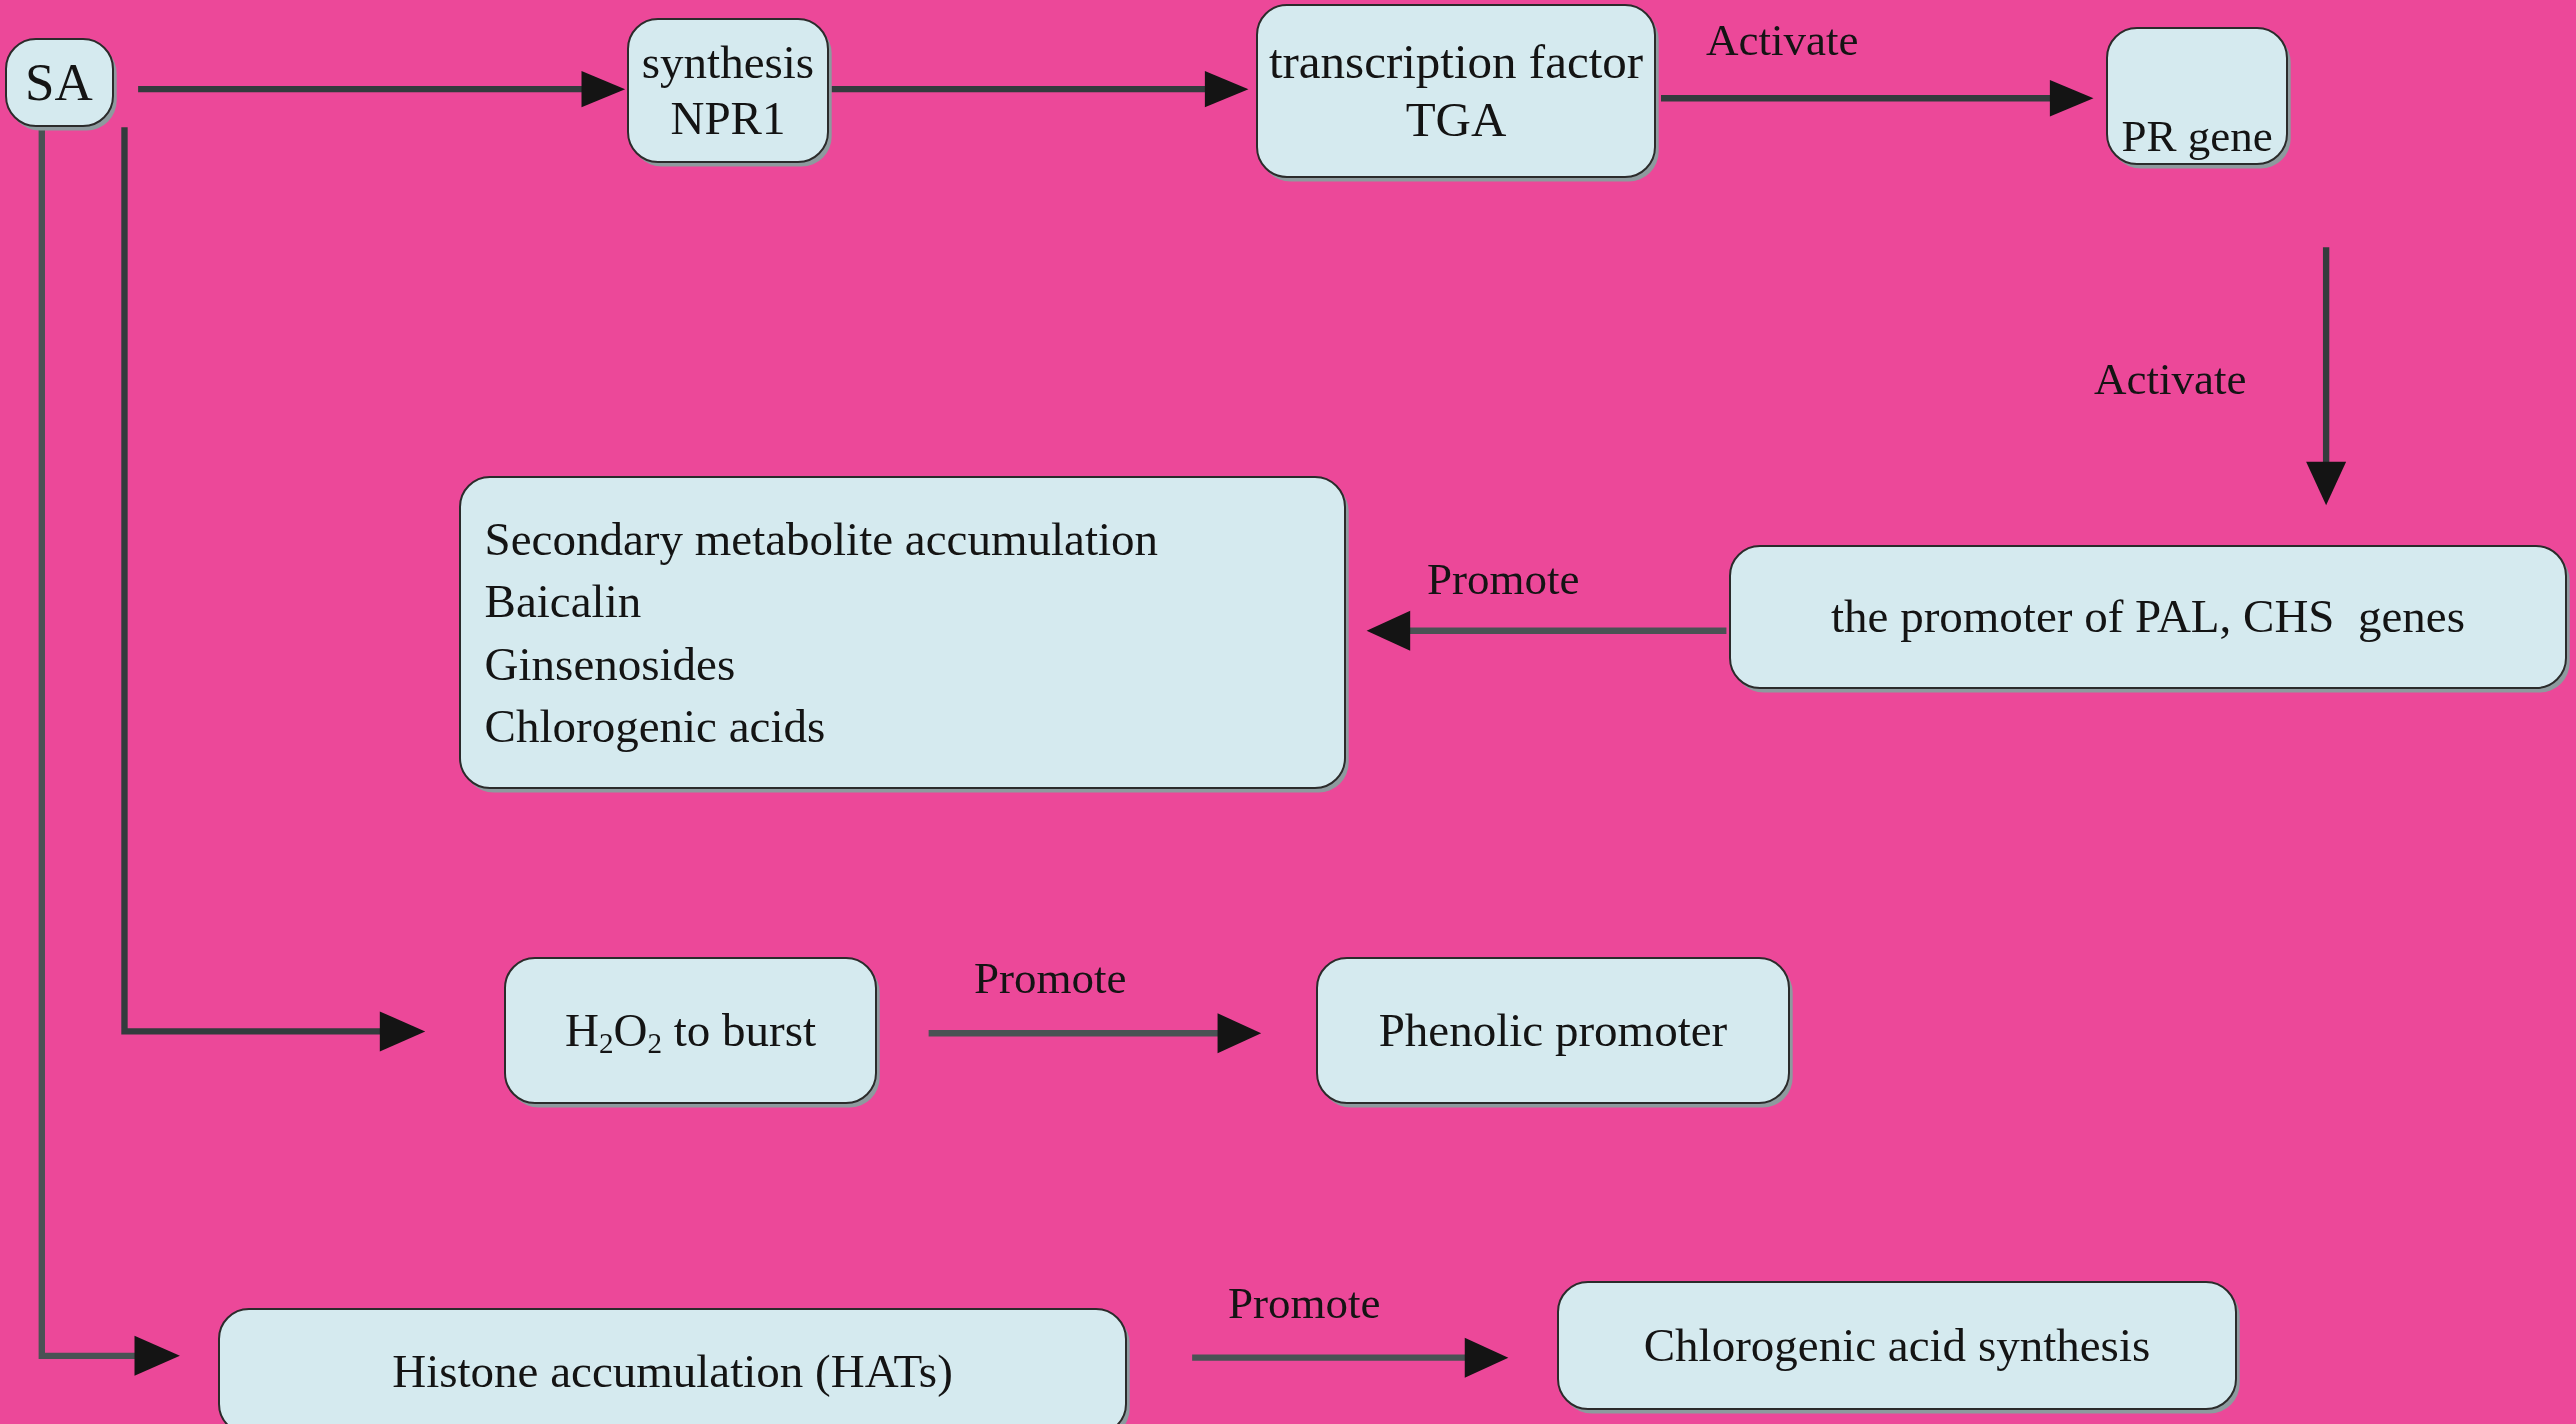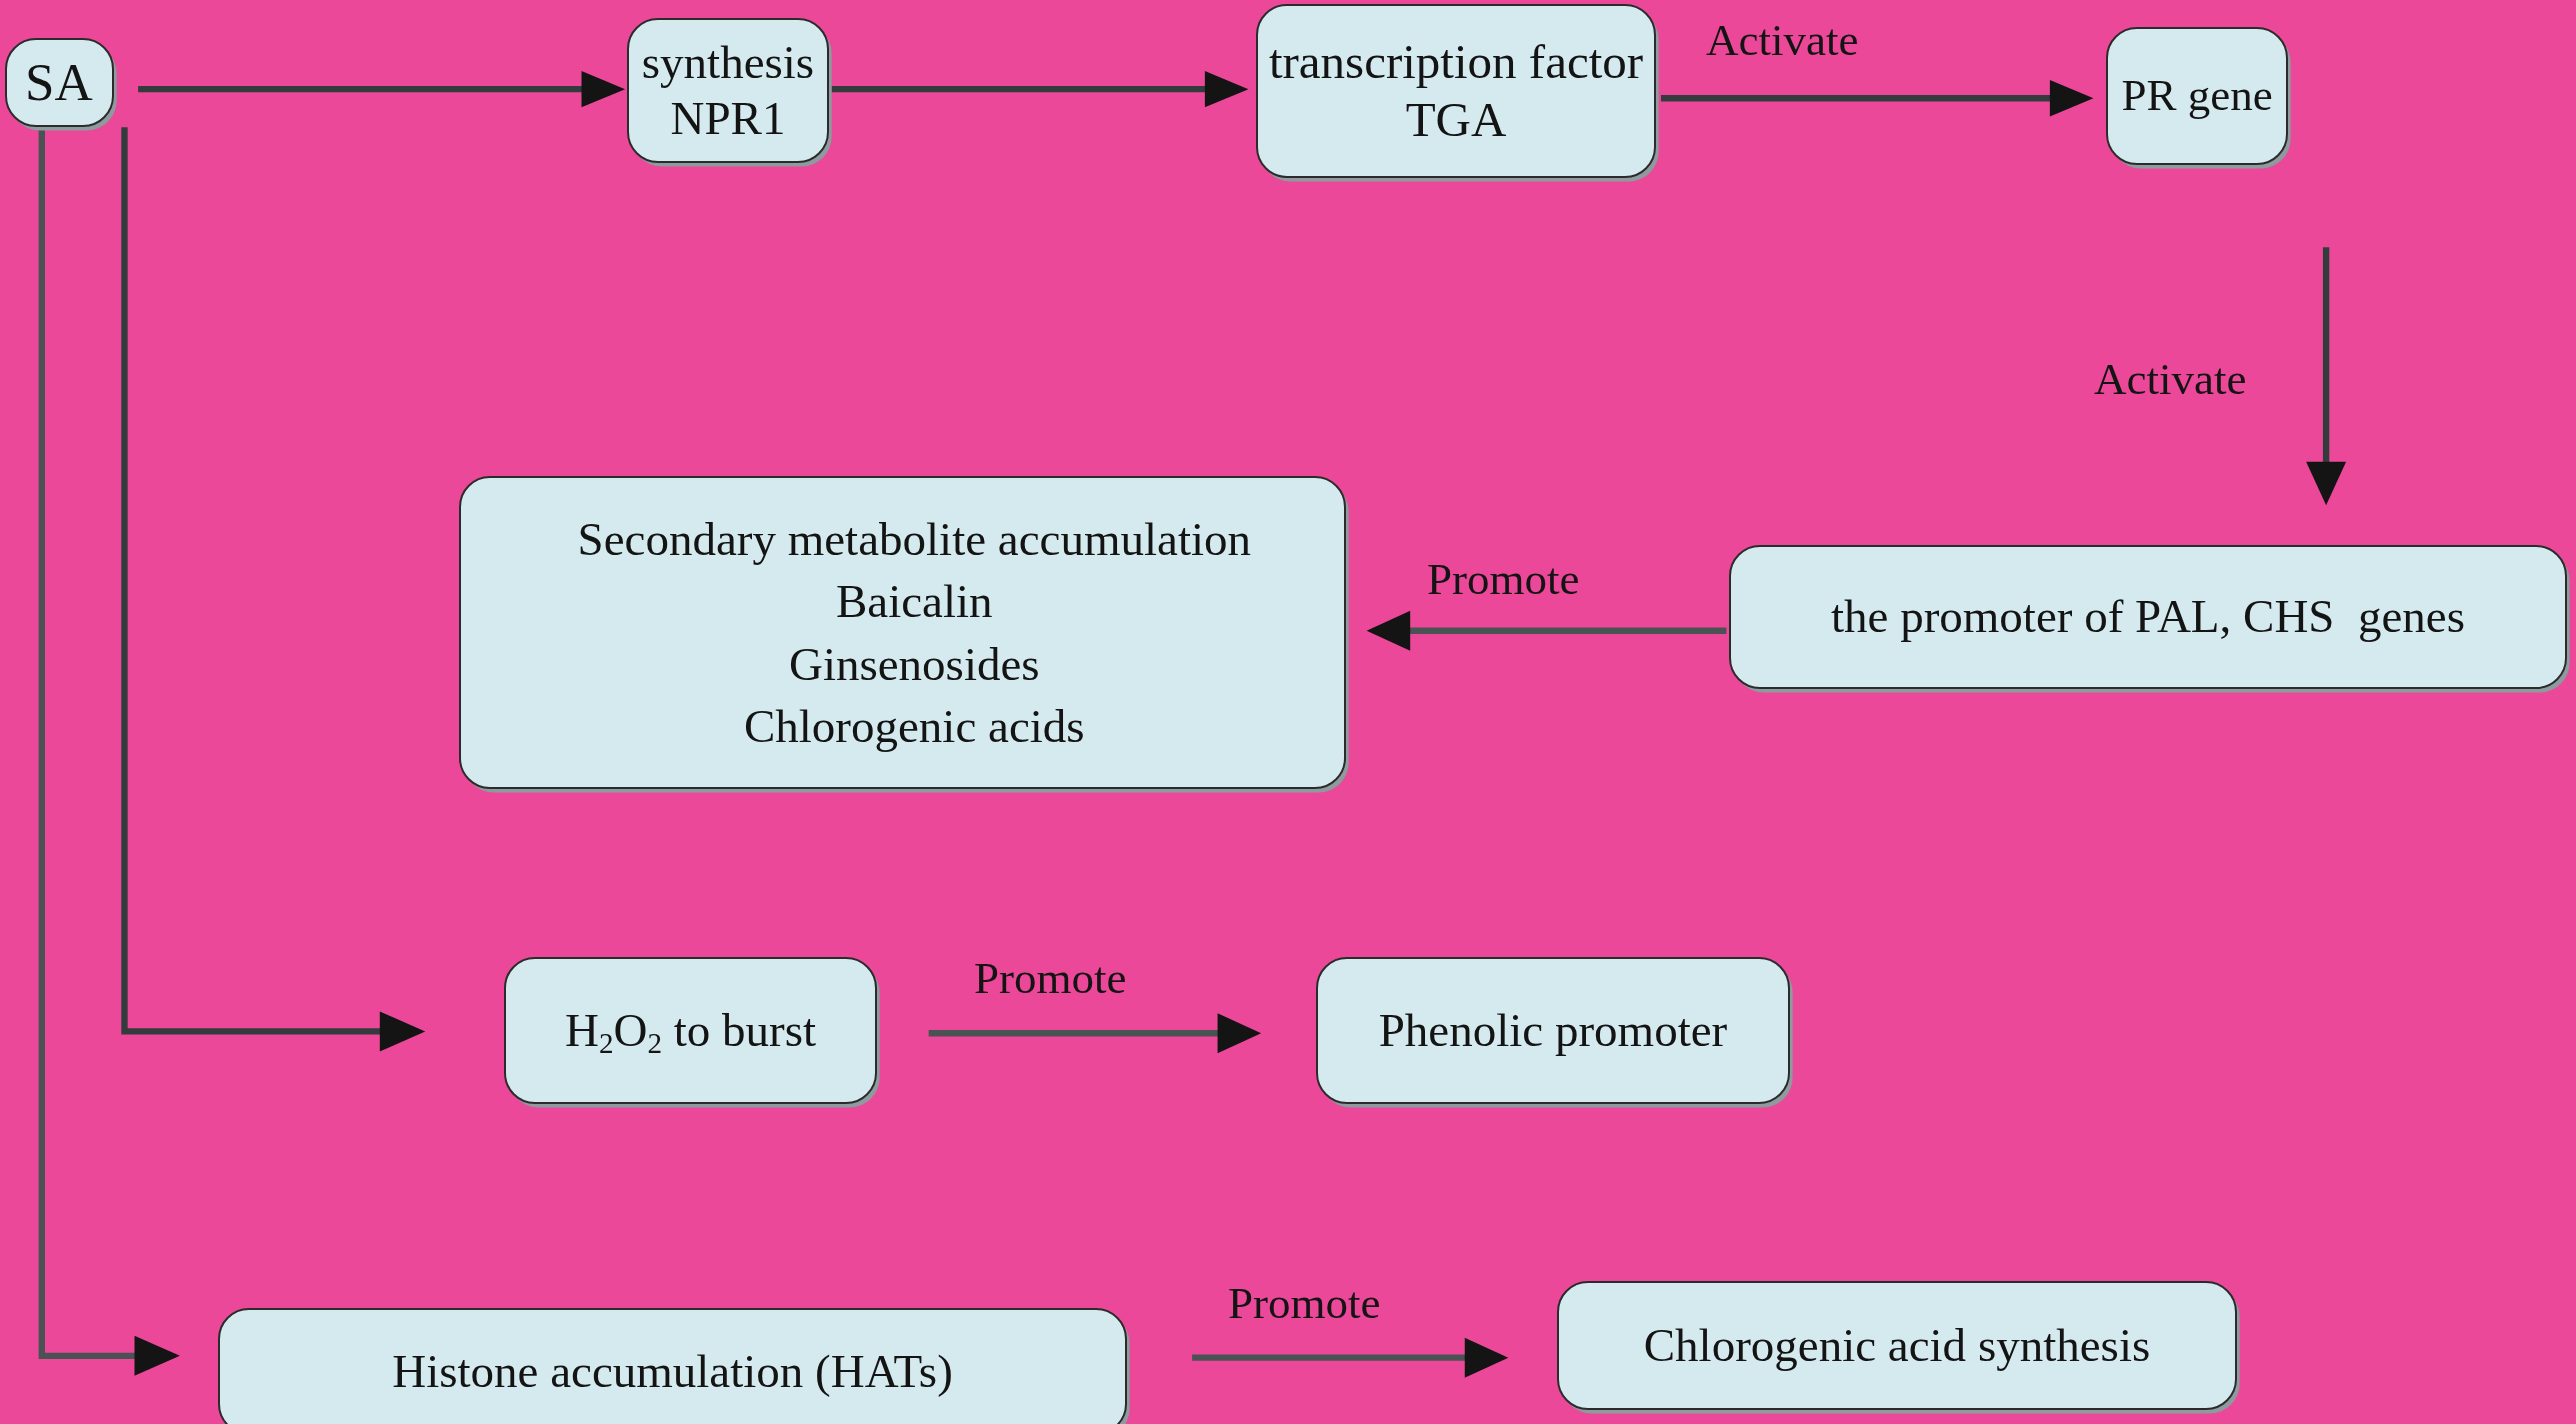--- a/index.html
+++ b/index.html
@@ -37,21 +37,21 @@
     display: block;
     white-space: pre;
   }
   .node.left-align {
     align-items: flex-start;
     text-align: left;
     padding-left: 23.6px;
   }
   .node.left-align .line {
     width: 100%;
-    text-align: center;
+    text-align: left;
   }
   .ital { }
   .edge-label {
     position: absolute;
     white-space: pre;
     color: #141414;
     line-height: 1;
   }
   svg.wires {
     position: absolute;
@@ -133,21 +133,21 @@
   <div class="node" style="left:627px; top:18px; width:202px; height:145px; font-size:47px;">
     <span class="line">synthesis</span>
     <span class="line">NPR1</span>
   </div>
 
   <div class="node" style="left:1256px; top:3.6px; width:400px; height:174px; font-size:49px;">
     <span class="line">transcription factor</span>
     <span class="line">TGA</span>
   </div>
 
-  <div class="node" style="left:2106px; top:27px; width:182px; height:138px; font-size:45px;">
+  <div class="node" style="left:2106px; top:27px; width:182px; height:138px; font-size:45px;justify-content:flex-end;">
     <span class="line">PR gene</span>
   </div>
 
   <div class="node" style="left:1729px; top:545px; width:838px; height:144px; font-size:47px;">
     <span class="line">the promoter of PAL, CHS  genes</span>
   </div>
 
   <div class="node left-align" style="left:459px; top:476px; width:887px; height:313px; font-size:47px; line-height:1.32;">
     <span class="line">Secondary metabolite accumulation</span>
     <span class="line ital">Baicalin</span>

